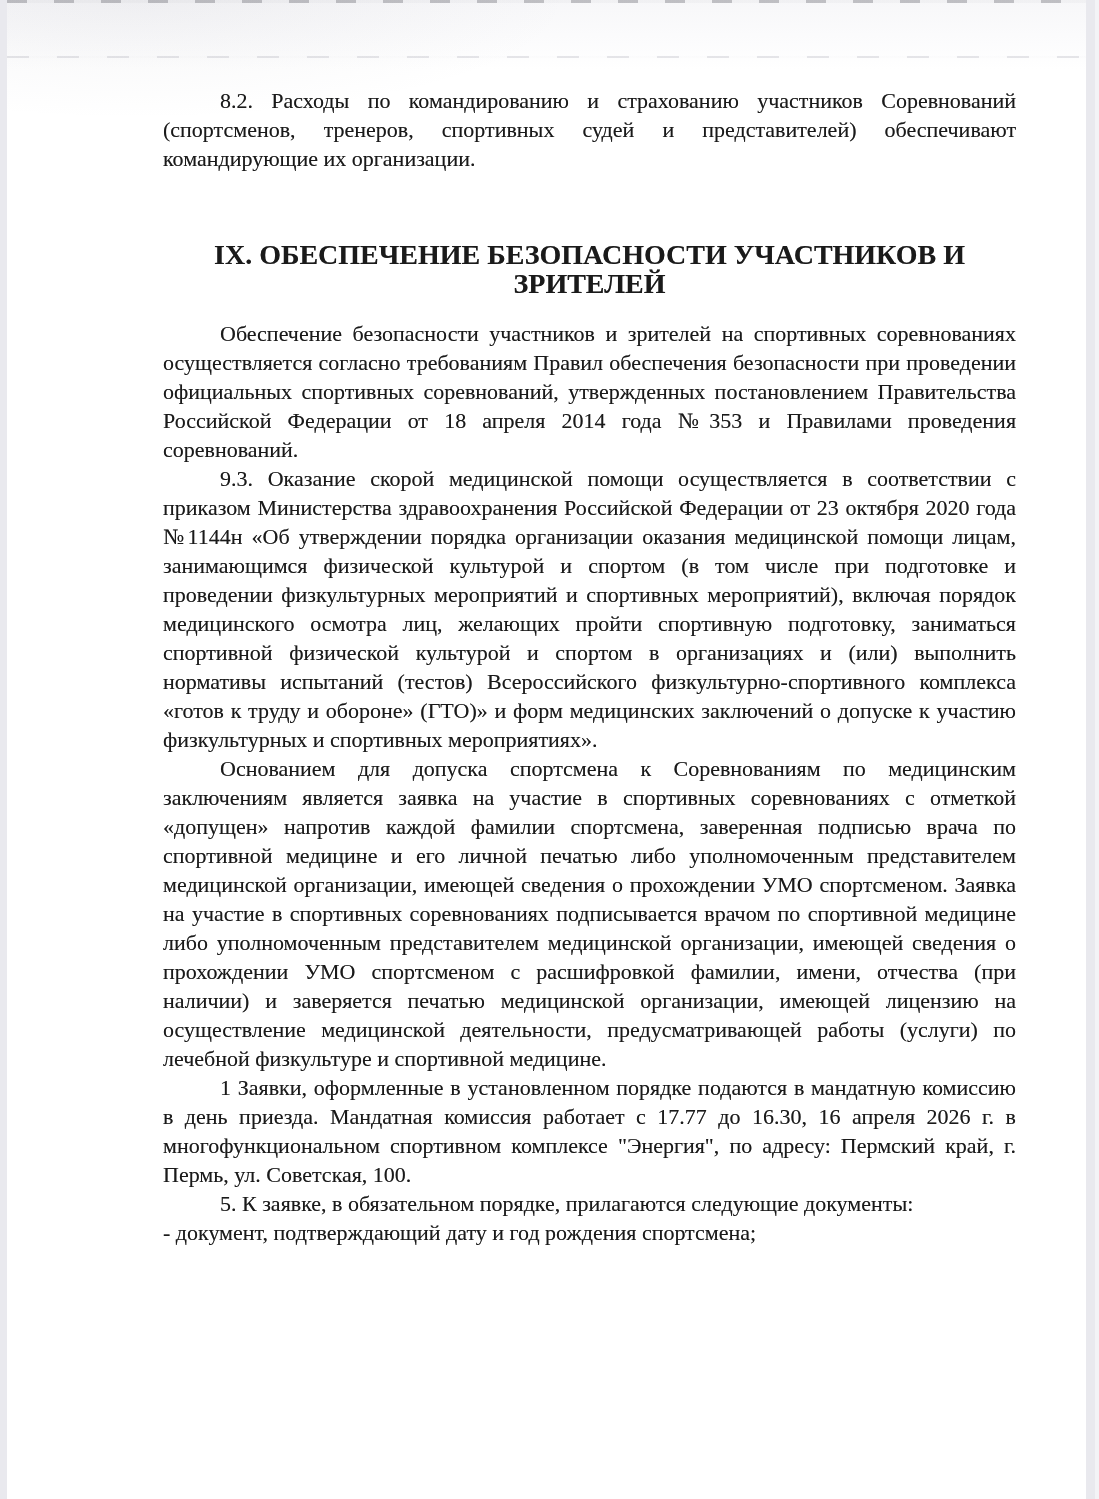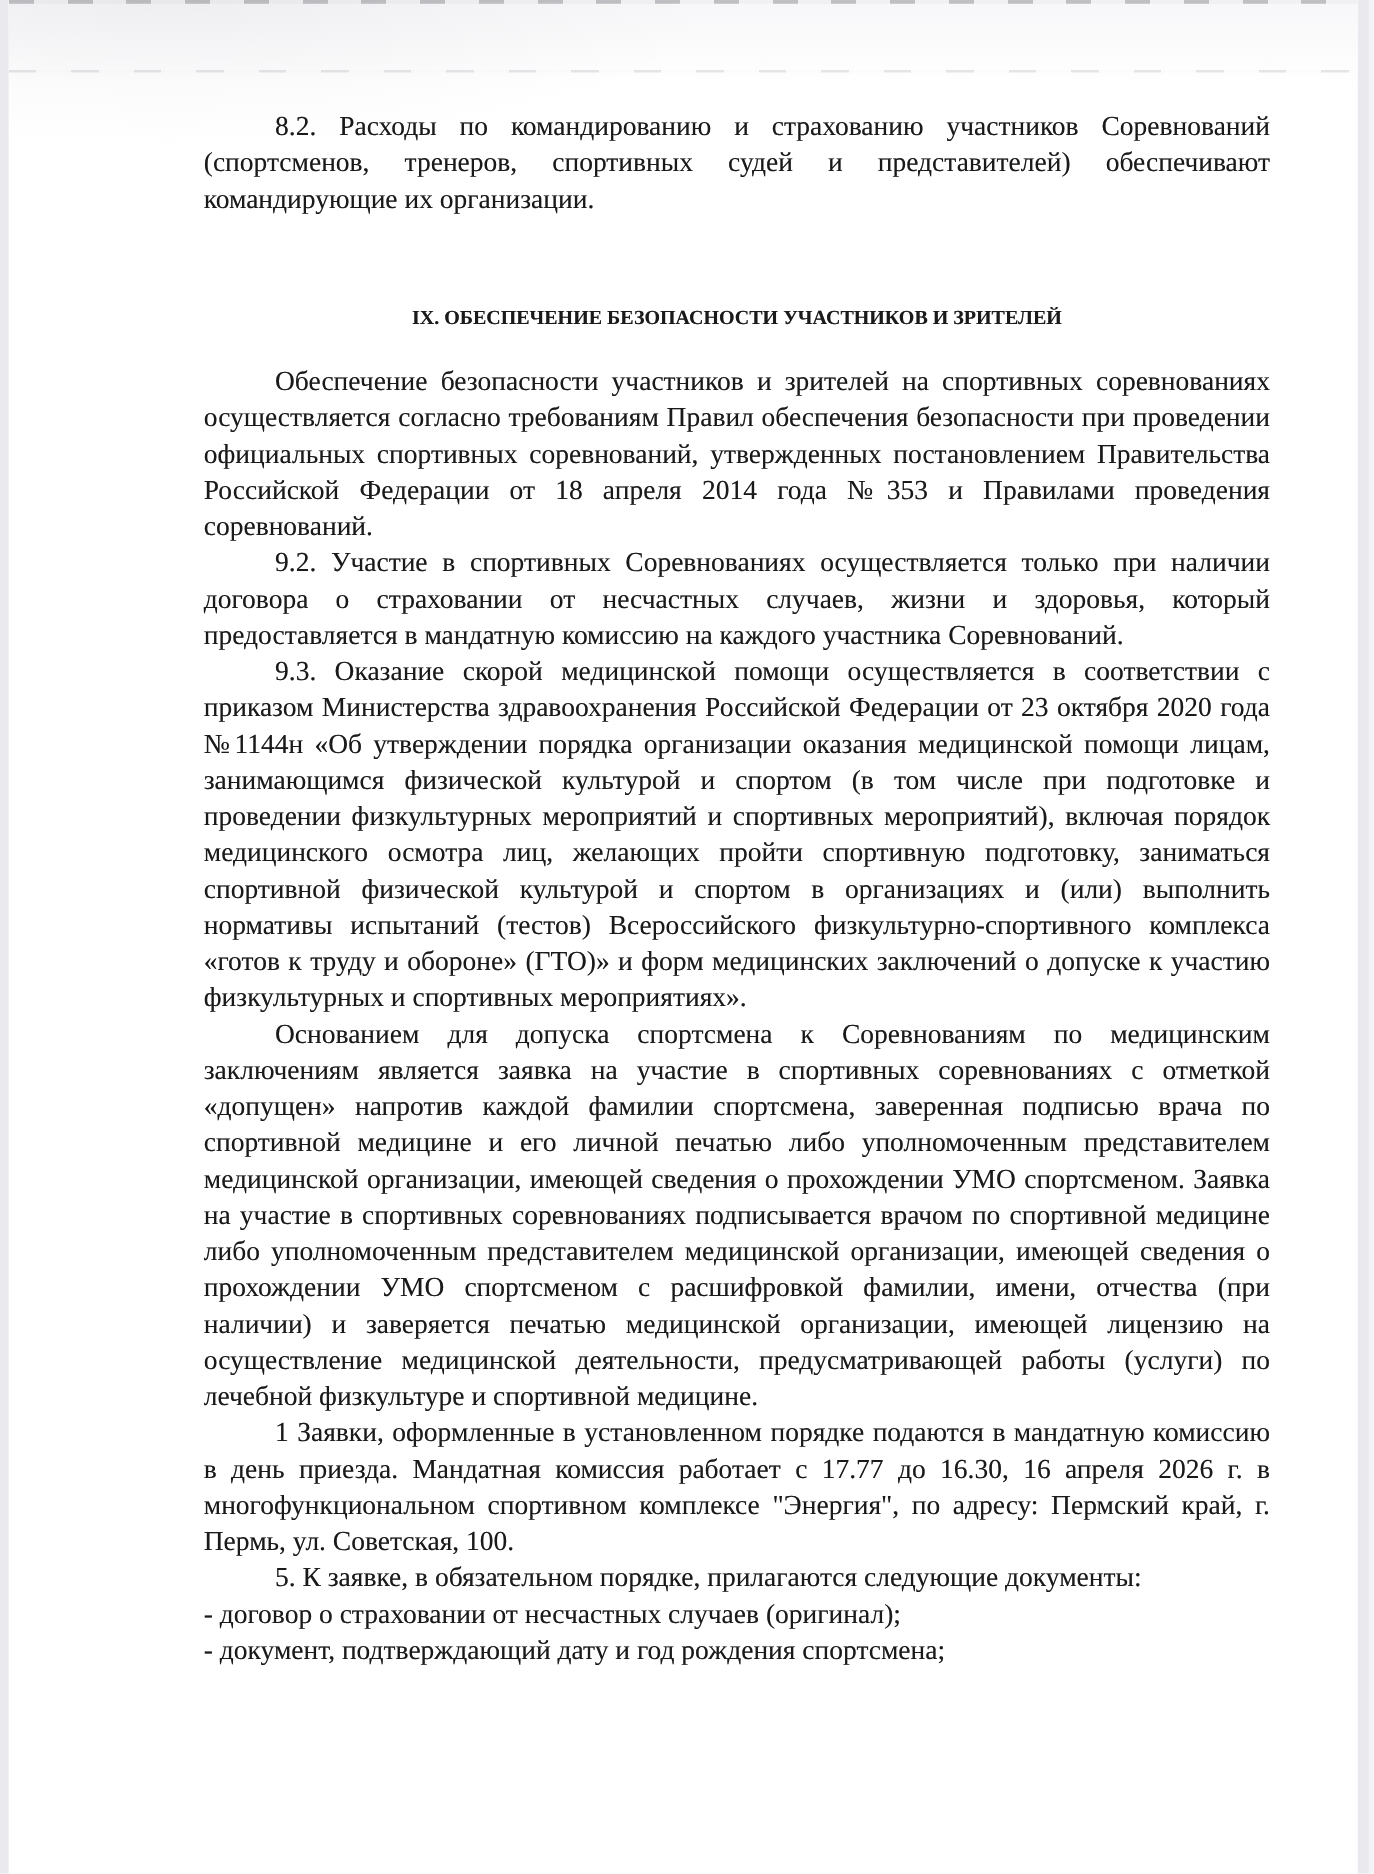--- a/index.html
+++ b/index.html
@@ -61,21 +61,21 @@
     color: var(--text);
     text-shadow: 0 0 0.5px rgba(10,10,10,0.45);
   }
   .para {
     font-size: 22px;
     line-height: 29px;
     text-align: justify;
     text-indent: 57px;
   }
   .heading {
-    font-size: 16px;
+    font-size: 28px;
     line-height: 29px;
     font-weight: bold;
     text-align: center;
     text-indent: 0;
   }
   .heading-ix { margin: 67px 0 21px 0; }
   .heading-x  { margin: 41px 0 30px 0; }
   .list-line {
     font-size: 22px;
     line-height: 29px;
@@ -92,29 +92,27 @@
 
   <div class="page">
 
     <section>
       <p class="para">8.2. Расходы по командированию и страхованию участников Соревнований (спортсменов, тренеров, спортивных судей и представителей) обеспечивают командирующие их организации.</p>
     </section>
 
     <section>
       <h2 class="heading heading-ix">IX. ОБЕСПЕЧЕНИЕ БЕЗОПАСНОСТИ УЧАСТНИКОВ И ЗРИТЕЛЕЙ</h2>
       <p class="para">Обеспечение безопасности участников и зрителей на спортивных соревнованиях осуществляется согласно требованиям Правил обеспечения безопасности при проведении официальных спортивных соревнований, утвержденных постановлением Правительства Российской Федерации от 18 апреля 2014 года №353 и Правилами проведения соревнований.</p>
-      <p class="para">9.2. Участие в спортивных Соревнованиях осуществляется только при наличии договора о страховании от несчастных случаев, жизни и здоровья, который предоставляется в мандатную комиссию на каждого участника Соревнований.</p>
       <p class="para">9.3. Оказание скорой медицинской помощи осуществляется в соответствии с приказом Министерства здравоохранения Российской Федерации от 23 октября 2020 года №1144н «Об утверждении порядка организации оказания медицинской помощи лицам, занимающимся физической культурой и спортом (в том числе при подготовке и проведении физкультурных мероприятий и спортивных мероприятий), включая порядок медицинского осмотра лиц, желающих пройти спортивную подготовку, заниматься спортивной физической культурой и спортом в организациях и (или) выполнить нормативы испытаний (тестов) Всероссийского физкультурно-спортивного комплекса «готов к труду и обороне» (ГТО)» и форм медицинских заключений о допуске к участию физкультурных и спортивных мероприятиях».</p>
       <p class="para">Основанием для допуска спортсмена к Соревнованиям по медицинским заключениям является заявка на участие в спортивных соревнованиях с отметкой «допущен» напротив каждой фамилии спортсмена, заверенная подписью врача по спортивной медицине и его личной печатью либо уполномоченным представителем медицинской организации, имеющей сведения о прохождении УМО спортсменом. Заявка на участие в спортивных соревнованиях подписывается врачом по спортивной медицине либо уполномоченным представителем медицинской организации, имеющей сведения о прохождении УМО спортсменом с расшифровкой фамилии, имени, отчества (при наличии) и заверяется печатью медицинской организации, имеющей лицензию на осуществление медицинской деятельности, предусматривающей работы (услуги) по лечебной физкультуре и спортивной медицине.</p>
     </section>
 
     <section>
       <p class="para">1 Заявки, оформленные в установленном порядке подаются в мандатную комиссию в день приезда. Мандатная комиссия работает с 17.77 до 16.30, 16 апреля 2026 г. в многофункциональном спортивном комплексе "Энергия", по адресу: Пермский край, г. Пермь, ул. Советская, 100.</p>
       <p class="para">5. К заявке, в обязательном порядке, прилагаются следующие документы:</p>
-      <p class="list-line">- договор о страховании от несчастных случаев (оригинал);</p>
       <p class="list-line">- документ, подтверждающий дату и год рождения спортсмена;</p>
 
     </section>
 
   </div>
 
   <div class="edge-top"></div>
   <div class="edge-top-faint"></div>
 </div>
 

